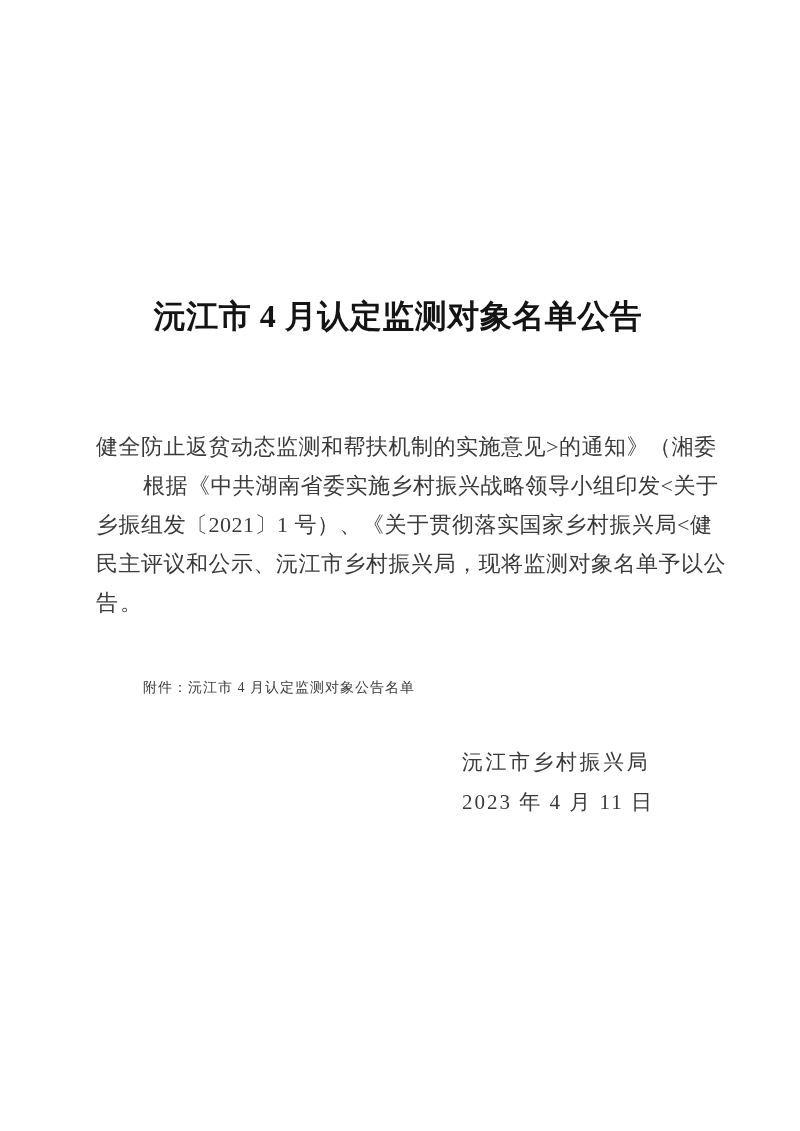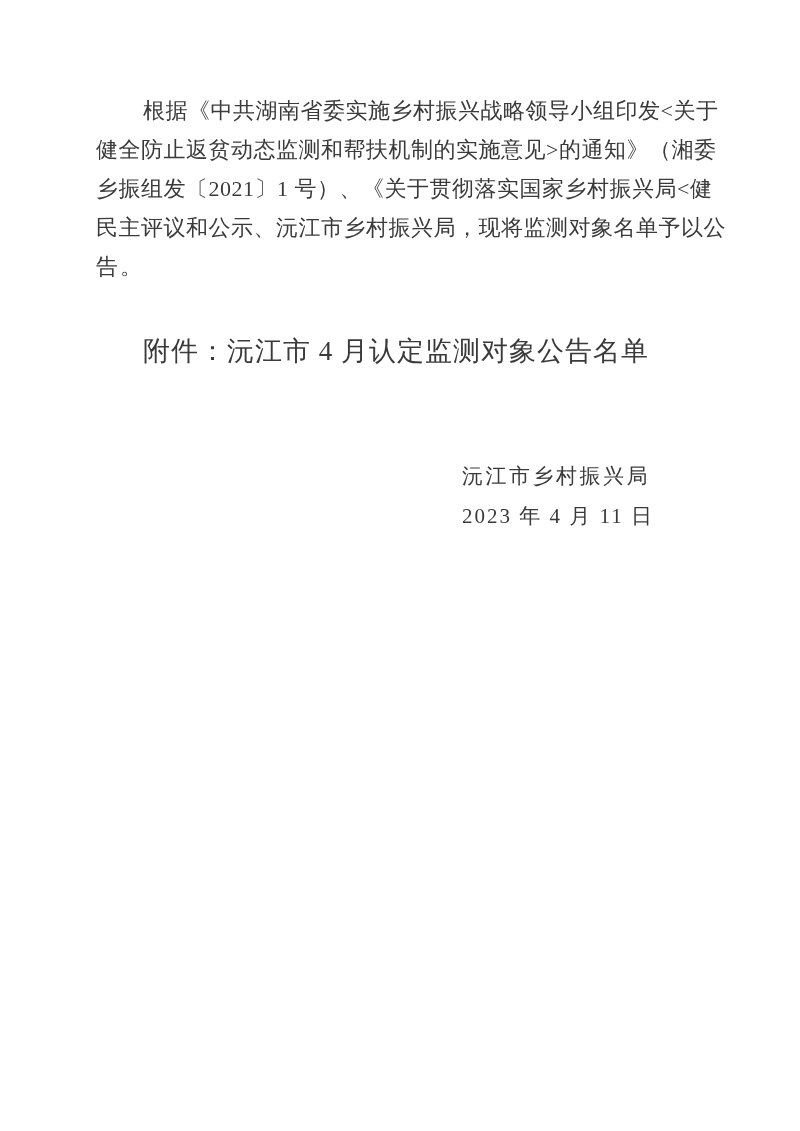--- a/index.html
+++ b/index.html
@@ -45,27 +45,27 @@
     text-indent: 47px;
   }
   .line.last {
     text-align-last: left;
     letter-spacing: 2px;
     white-space: normal;
   }
   .attachment-line {
     margin-top: 46px;
     padding-left: 47px; 
-    font-size: 27px;
+    font-size: 14px;
     line-height: 39px;
     color: #3a3a3a;
     letter-spacing: 1px;
   }
   .signature-block {
-    margin-top: 85px;
+    margin-top: 35px;
     margin-left: 366px; 
   }
   .signature-org {
     font-size: 21px;
     line-height: 40px;
     color: #3a3a3a;
     letter-spacing: 2.5px;
   }
   .signature-date {
     font-size: 21px;
@@ -73,24 +73,25 @@
     color: #3a3a3a;
     letter-spacing: 2px;
   }
 </style>
 </head>
 <body>
 
 <div class="page">
   <div class="content">
 
+    <h1 class="doc-title">沅江市 4 月认定监测对象名单公告</h1>
 
     <div class="body-paragraph">
+      <div class="line">健全防止返贫动态监测和帮扶机制的实施意见&gt;的通知》（湘委</div>
       <div class="line first">根据《中共湖南省委实施乡村振兴战略领导小组印发&lt;关于</div>
-      <div class="line">健全防止返贫动态监测和帮扶机制的实施意见&gt;的通知》（湘委</div>
       <div class="line">乡振组发〔2021〕1 号）、《关于贯彻落实国家乡村振兴局&lt;健</div>
       <div class="line">民主评议和公示、沅江市乡村振兴局，现将监测对象名单予以公</div>
       <div class="line last">告。</div>
     </div>
 
     <div class="attachment-line">附件：沅江市 4 月认定监测对象公告名单</div>
 
     <div class="signature-block">
       <div class="signature-org">沅江市乡村振兴局</div>
       <div class="signature-date">2023 年 4 月 11 日</div>

